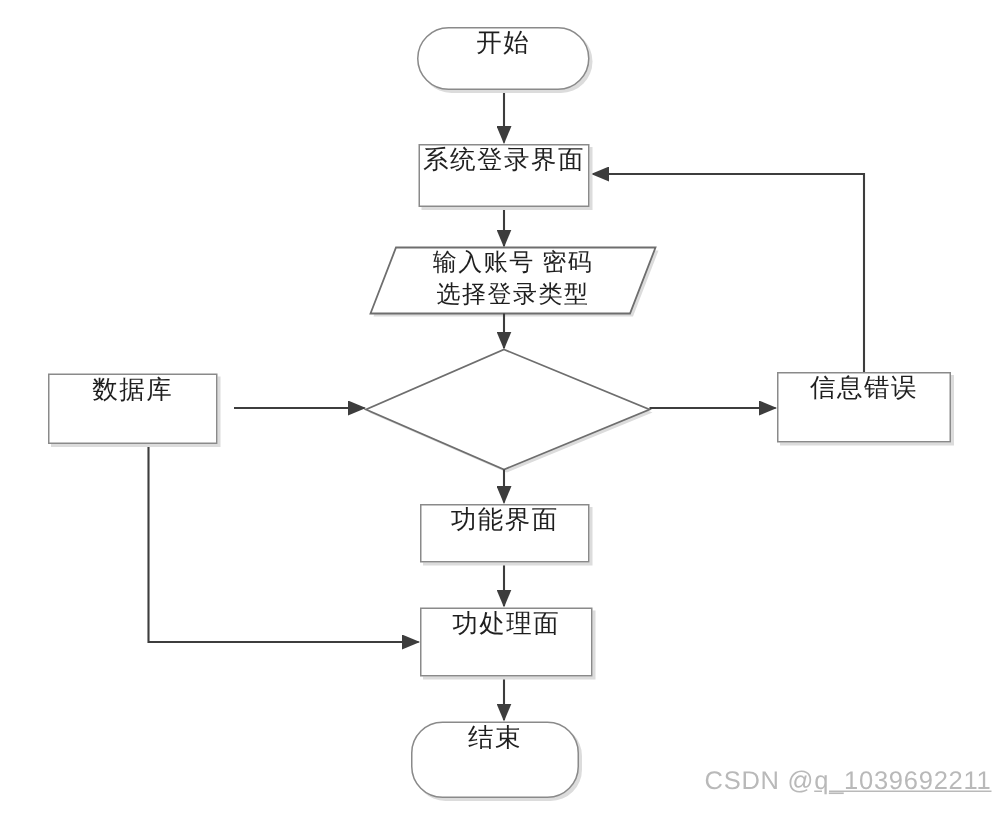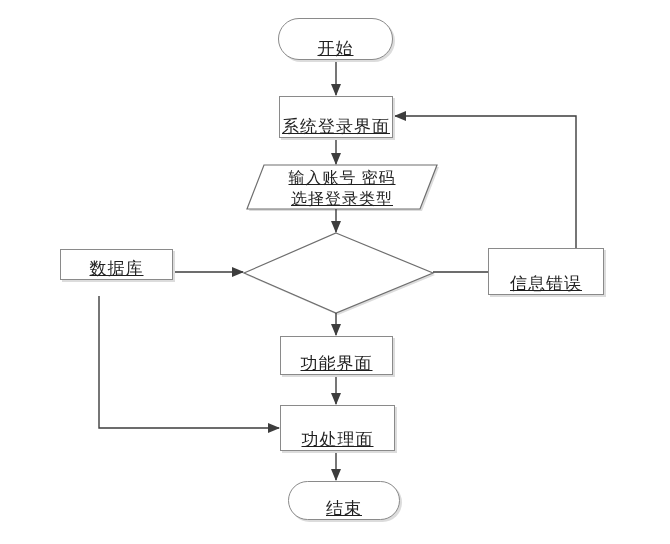--- a/index.html
+++ b/index.html
@@ -19,28 +19,27 @@
     position: absolute;
     left: 0;
     top: 0;
   }
   .node {
     position: absolute;
     box-sizing: border-box;
     display: flex;
     flex-direction: column;
     align-items: center;
-    justify-content: flex-end;
+    justify-content: flex-start;
     text-align: center;
     font-family: "Liberation Serif", serif;
     font-size: 17px;
     color: #1f1f1f;
     letter-spacing: 1px;
     line-height: 1.2;
-    text-decoration: underline;
   }
   .box {
     background: #ffffff;
     border: 1px solid #8a8a8a;
     box-shadow: 2px 2px 0 #dcdcdc;
   }
   .stadium {
     background: #ffffff;
     border: 1px solid #8a8a8a;
     box-shadow: 2px 2px 0 #dcdcdc;
@@ -108,34 +107,35 @@
   <div class="node box" style="left:279px; top:96px; width:114px; height:42px;">
     <span>系统登录界面</span>
   </div>
 
   <div class="node overlay-label" style="left:247px; top:165px; width:190px; height:44px;">
     <span class="ln">输入账号 密码</span>
     <span class="ln">选择登录类型</span>
   </div>
 
 
-  <div class="node box" style="left:60px; top:249px; width:113px; height:31px;">
+  <div class="node box" style="left:32px; top:249px; width:113px; height:47px;">
     <span>数据库</span>
   </div>
 
-  <div class="node box" style="left:488px; top:248px; width:116px; height:47px;">
+  <div class="node box" style="left:518px; top:248px; width:116px; height:47px;">
     <span>信息错误</span>
   </div>
 
   <div class="node box" style="left:280px; top:405px; width:115px; height:46px;">
     <span>功处理面</span>
   </div>
 
   <div class="node box" style="left:280px; top:336px; width:113px; height:39px;">
     <span>功能界面</span>
   </div>
 
-  <div class="node stadium" style="left:288px; top:481px; width:112px; height:39px;">
+  <div class="node stadium" style="left:274px; top:481px; width:112px; height:51px;">
     <span>结束</span>
   </div>
 
+  <div class="watermark"><span>CSDN @</span><span class="wm-user">q_1039692211</span></div>
 
 </div>
 
 </body></html>

